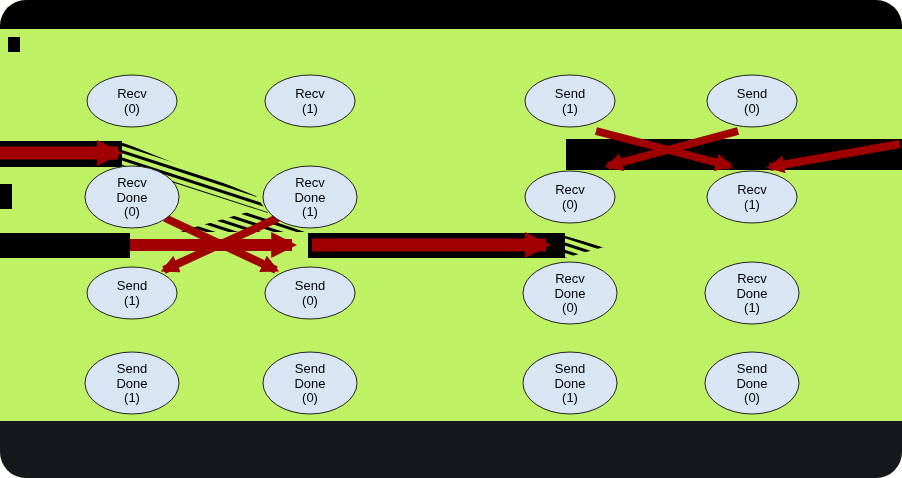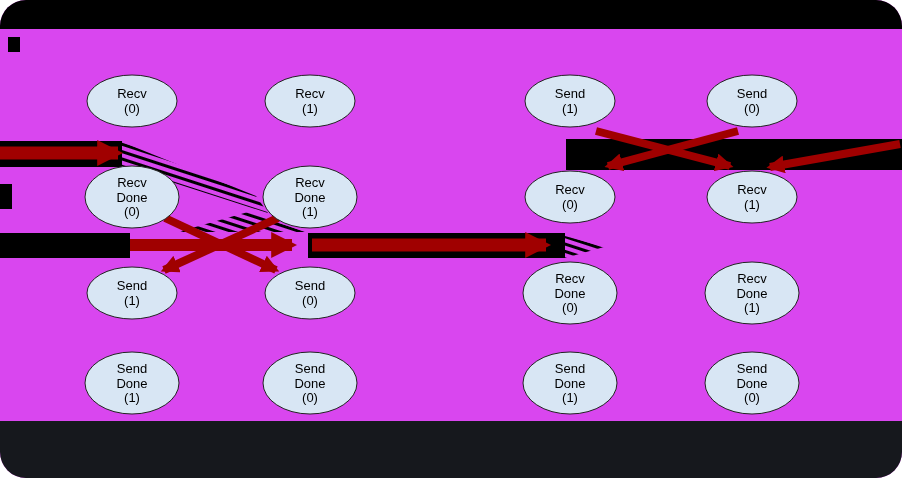--- a/index.html
+++ b/index.html
@@ -5,21 +5,21 @@
   html, body {
     margin: 0;
     padding: 0;
     background: #ffffff;
     font-family: "Liberation Sans", sans-serif;
   }
   .stage {
     position: relative;
     width: 902px;
     height: 478px;
-    background: #d946ef;
+    background: #bef264;
     border-radius: 26px;
     overflow: hidden;
   }
   svg {
     display: block;
     width: 902px;
     height: 478px;
   }
   svg text {
     font-family: "Liberation Sans", sans-serif;

